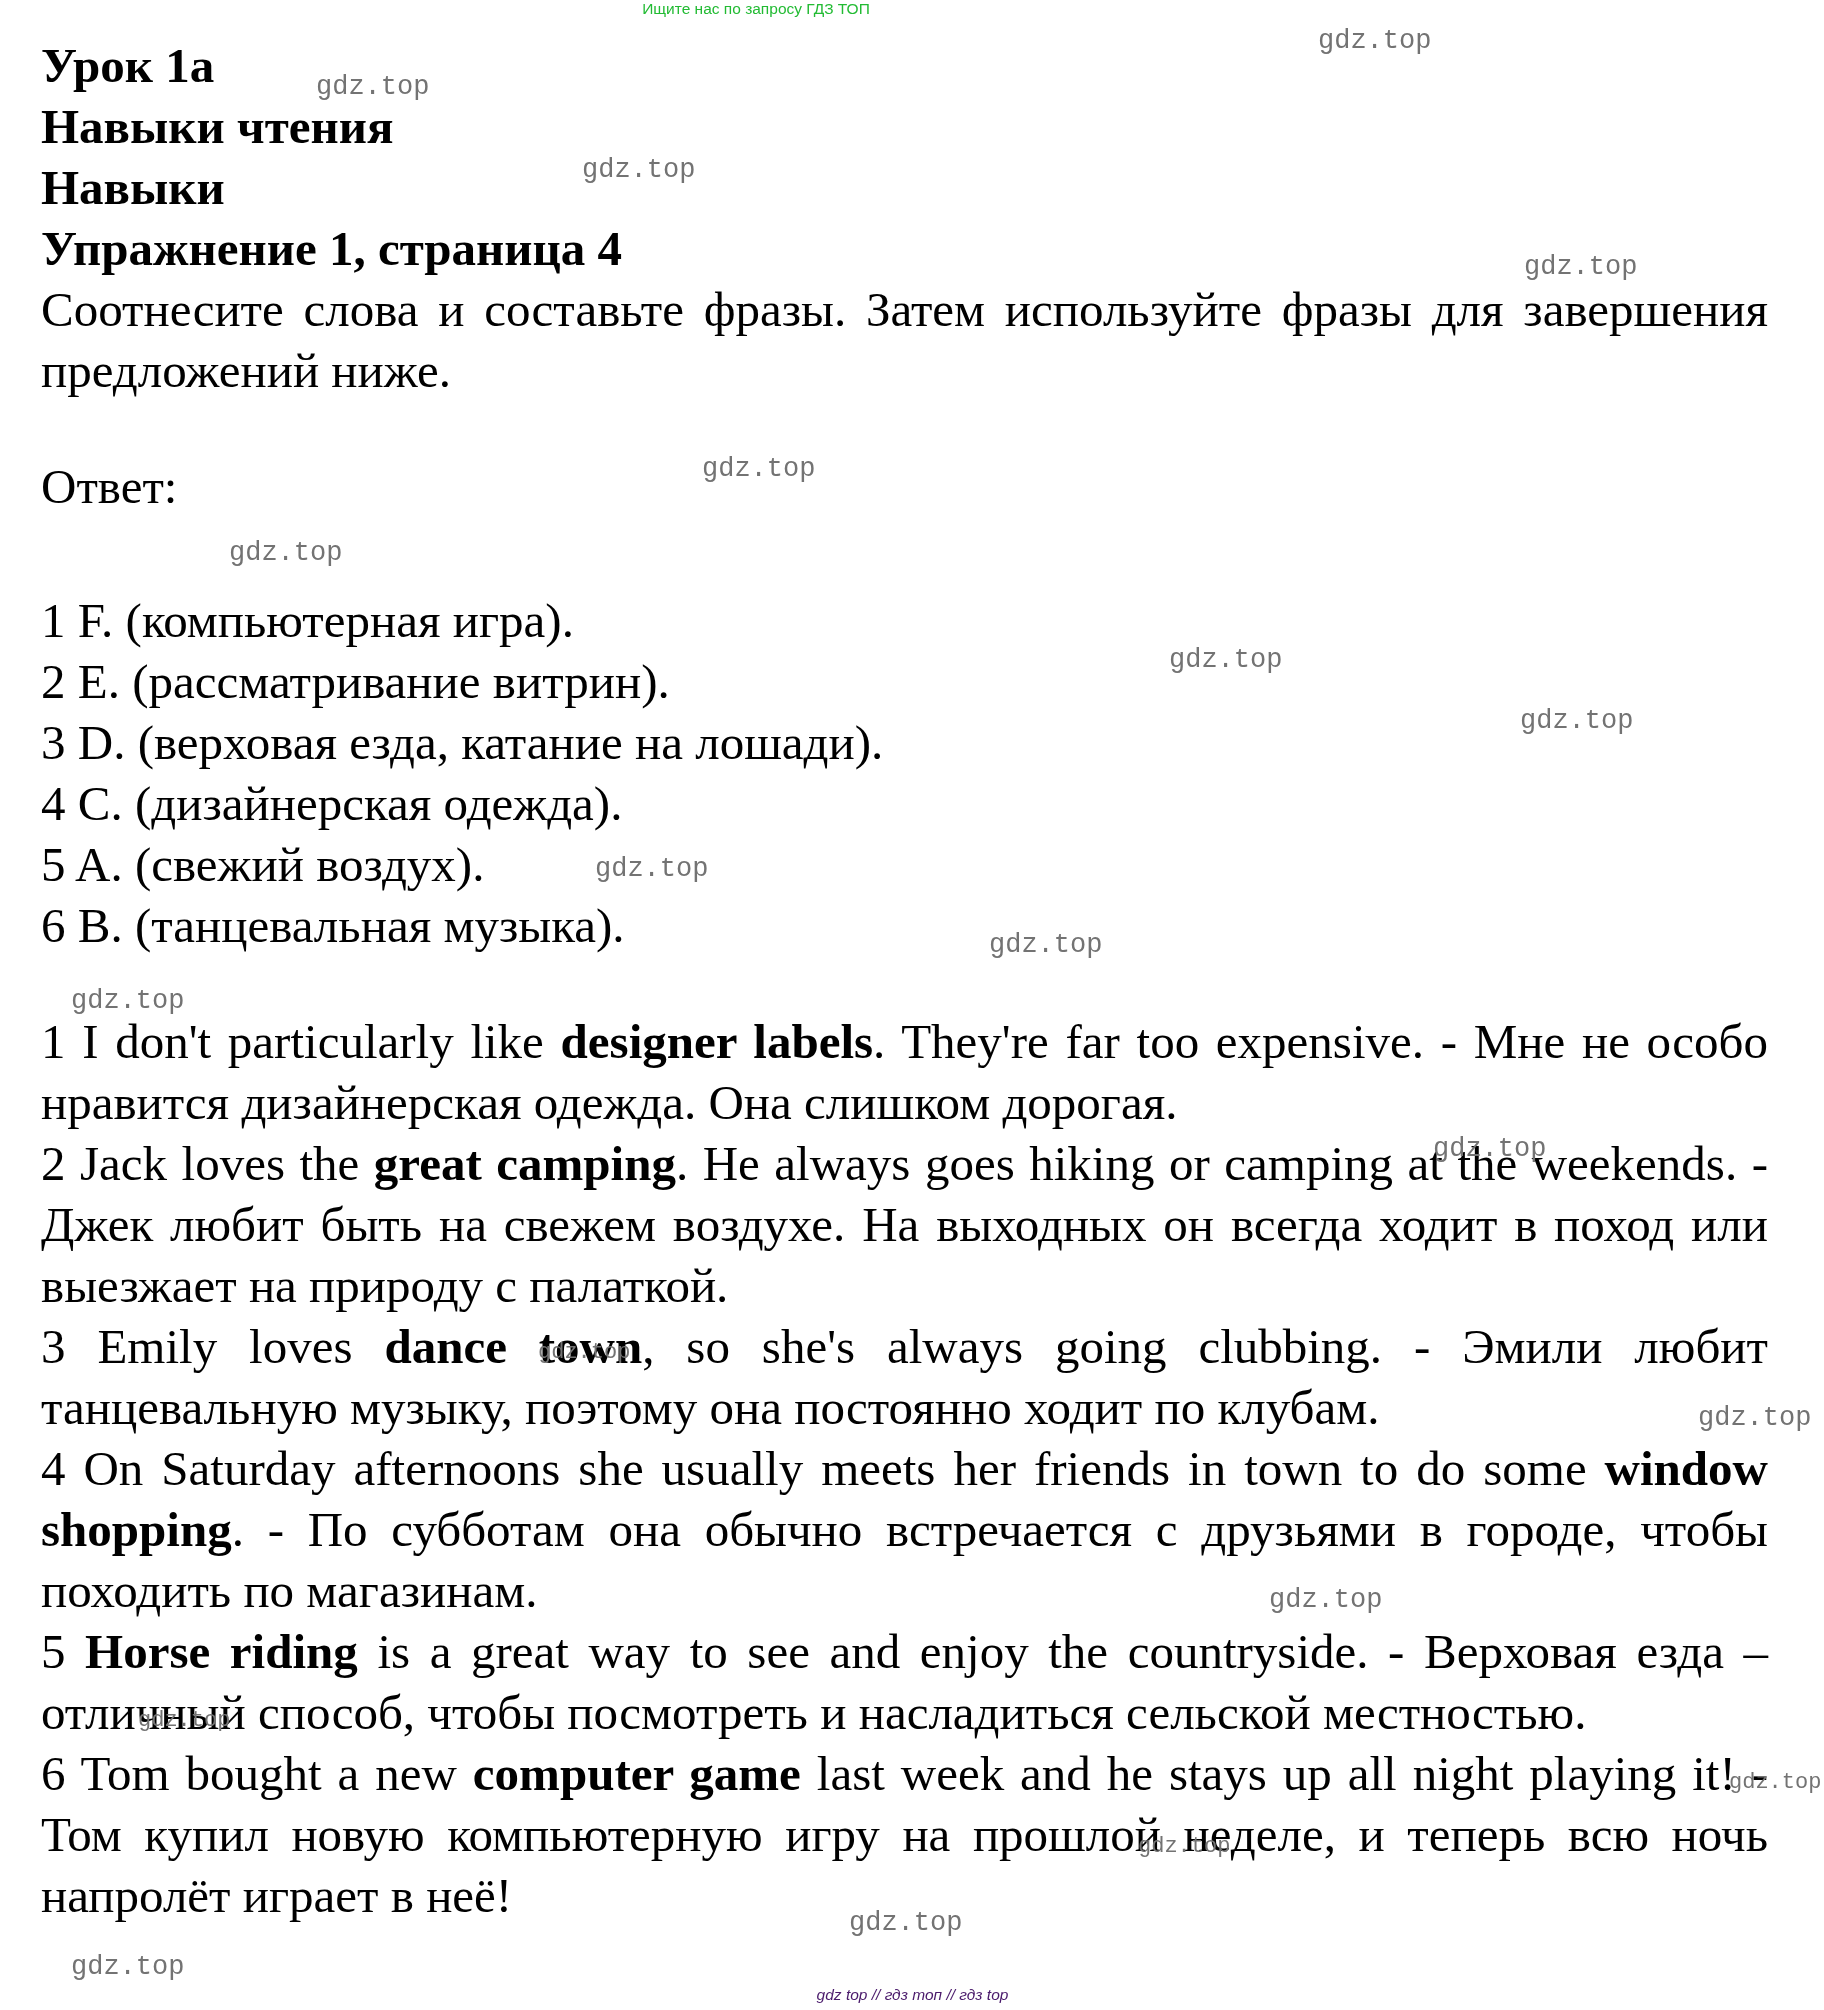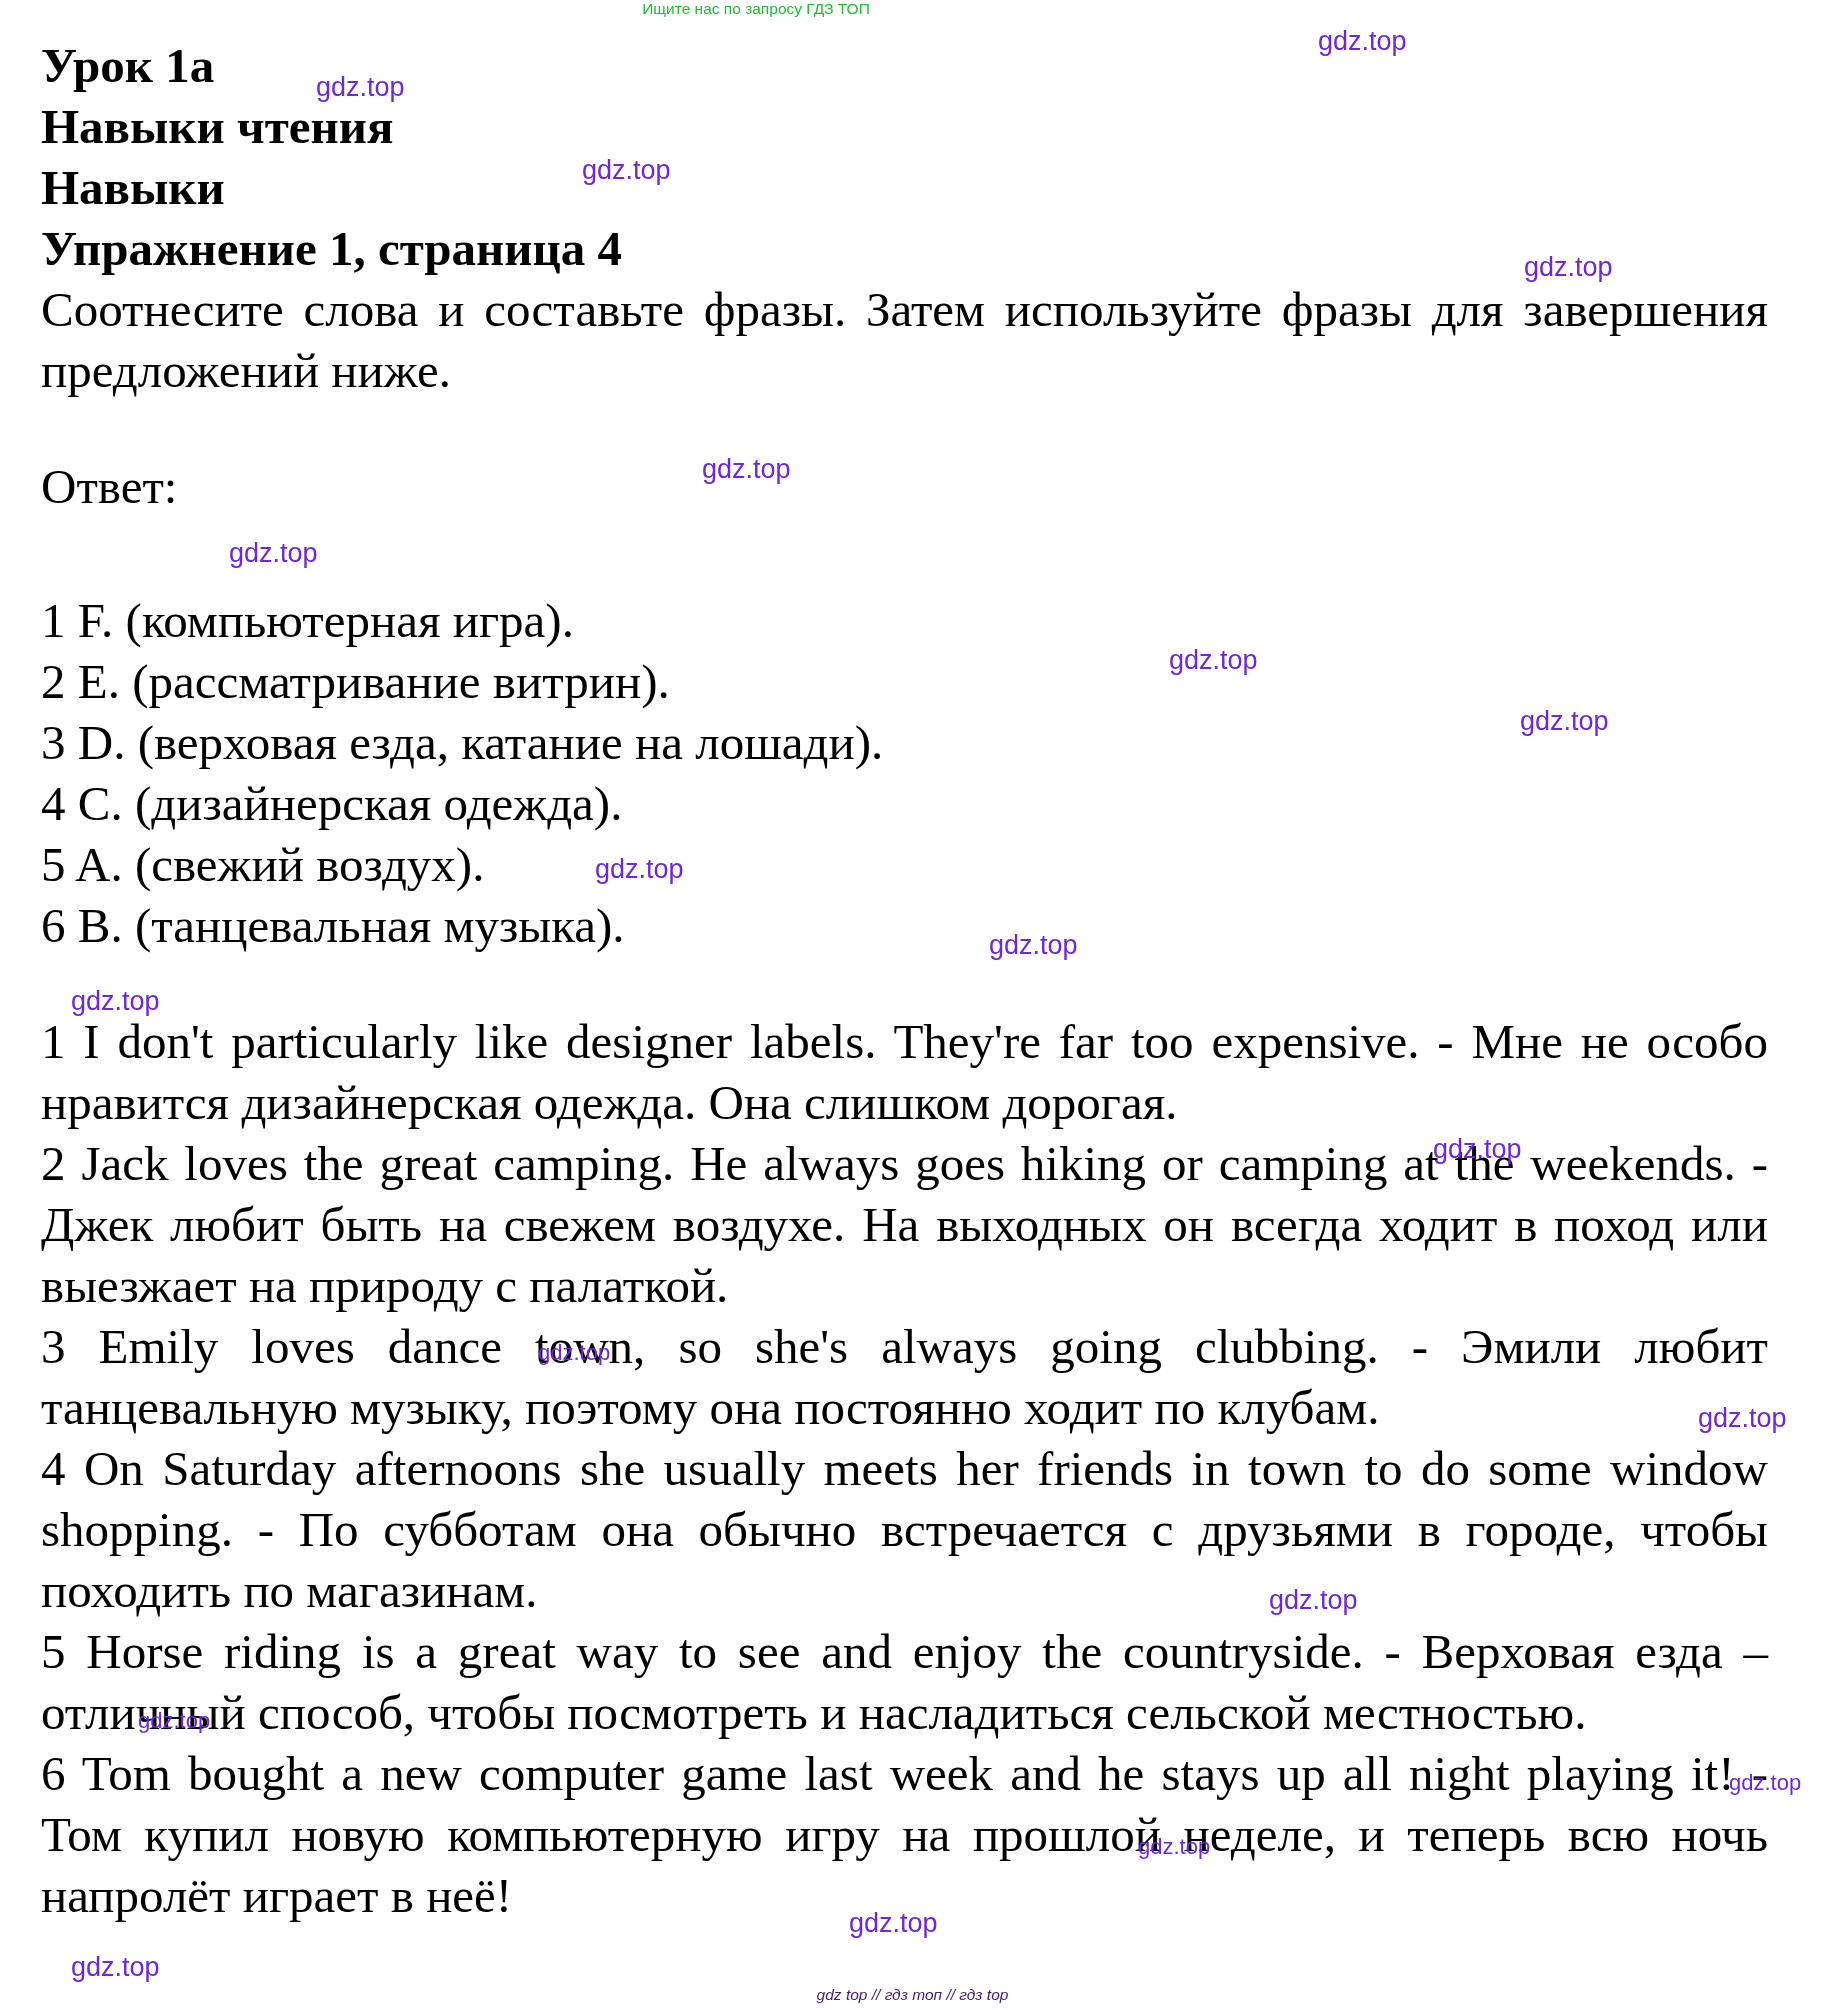--- a/index.html
+++ b/index.html
@@ -5,23 +5,23 @@
   html, body { margin: 0; padding: 0; background: #ffffff; }
   body { width: 1825px; height: 2010px; position: relative; overflow: hidden; font-family: "Liberation Serif", serif; color: #000; }
   .top-banner { position: absolute; top: 0; left: 0; width: 1512px; text-align: center; font-family: "Liberation Sans", sans-serif; font-size: 15.5px; color: #22bb33; line-height: 18px; }
   .bottom-banner { position: absolute; top: 1986px; left: 0; width: 1825px; text-align: center; font-family: "Liberation Sans", sans-serif; font-size: 15.5px; color: #4a1a6b; line-height: 18px; font-style: italic; }
   .content { position: absolute; left: 41px; top: 35px; width: 1727px; }
   .h { font-weight: bold; font-size: 49px; line-height: 61px; margin: 0; }
   .p { font-size: 49px; line-height: 61px; margin: 0; text-align: justify; }
   .gap-a { height: 55px; }
   .gap-b { height: 73px; }
   .gap-c { height: 55px; }
-  .wm { position: absolute; font-family: Liberation Sans, sans-serif; font-size: 27px; color: #6d28d9; line-height: 29px; white-space: nowrap; }
+  .wm { position: absolute; font-family: Liberation Mono, monospace; font-size: 27px; color: #737373; line-height: 29px; white-space: nowrap; }
   .wm.sm { font-size: 22px; }
-  b { font-weight: normal; margin-top: 6px; }
+  b { font-weight: bold; margin-top: 6px; }
 </style>
 </head>
 <body>
 
 <div class="top-banner">Ищите нас по запросу ГДЗ ТОП</div>
 
 <div class="content">
   <p class="h">Урок 1a</p>
   <p class="h">Навыки чтения</p>
   <p class="h">Навыки</p>

